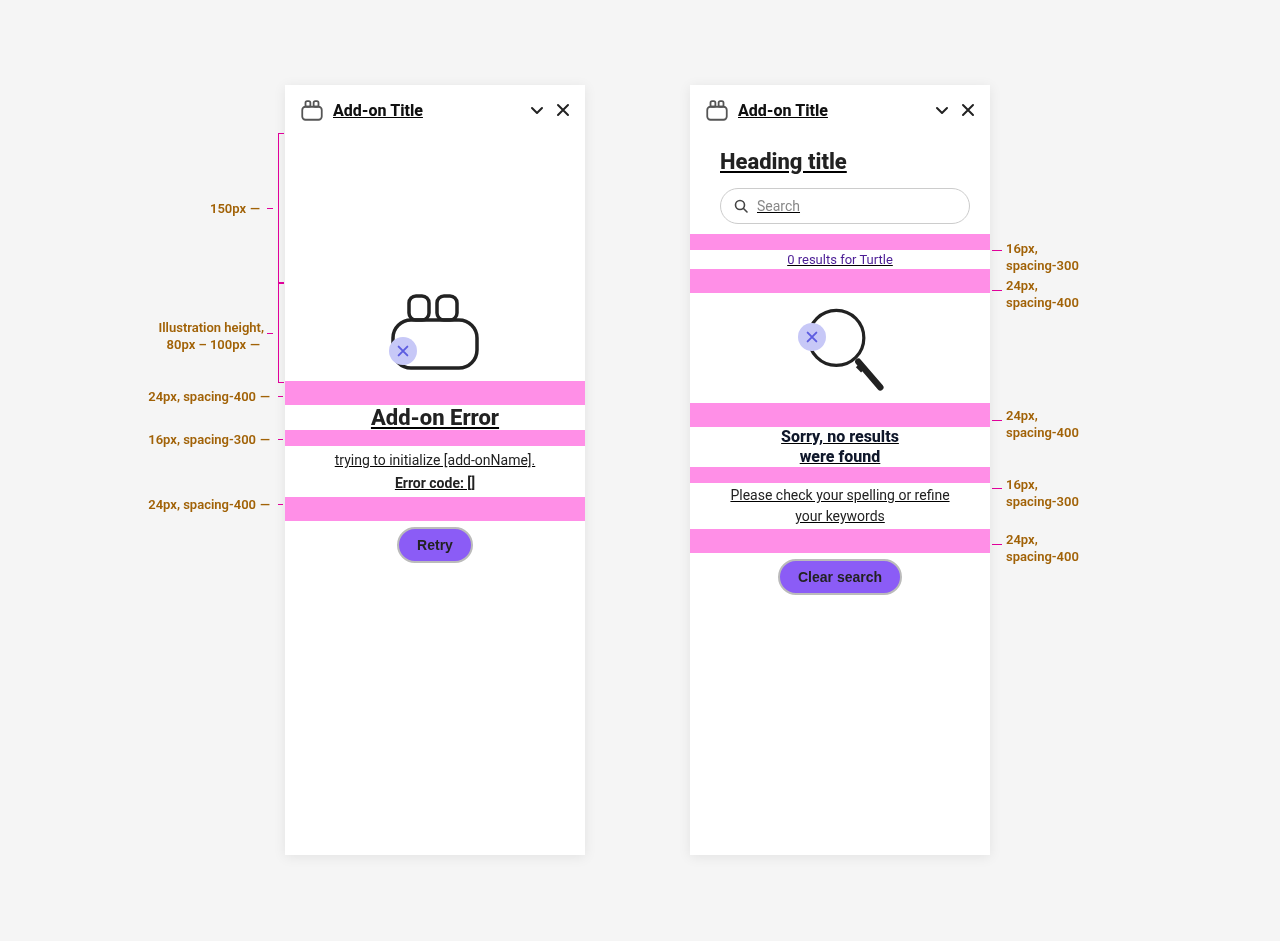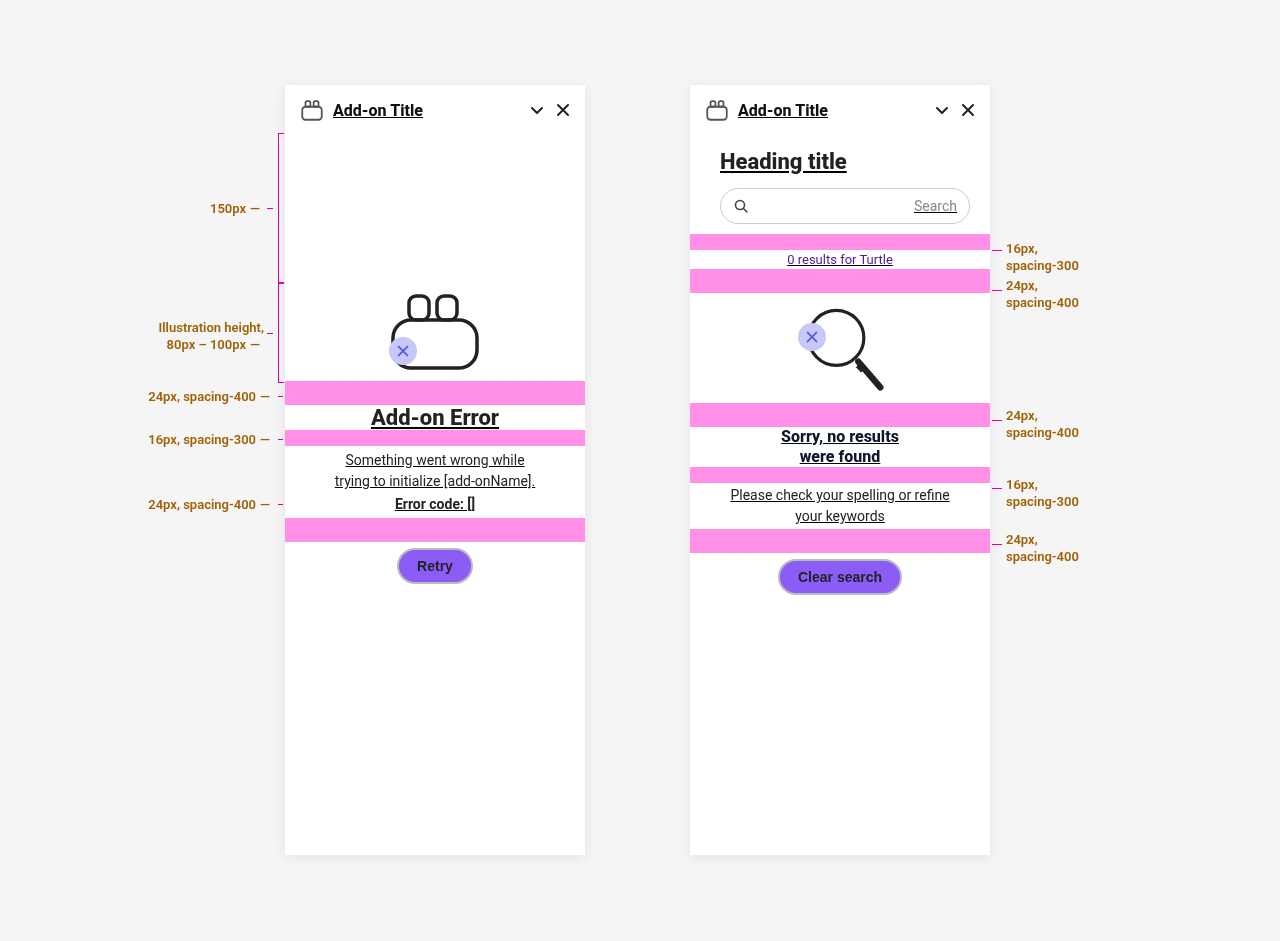--- a/index.html
+++ b/index.html
@@ -104,21 +104,20 @@
   }
   .search-field {
     display: flex;
     align-items: center;
     border: 1px solid #ccc;
     border-radius: 20px;
     height: 36px;
     padding: 8px 12px;
     gap: 8px;
     margin-bottom: 4px;
-    justify-content: space-between;
   }
   .search-placeholder {
     color: #888;
     font-size: 14px;
   }
   .results-line {
     text-align: center;
     font-size: 13px;
     color: #4c1d95;
     padding: 2px 0;
@@ -214,21 +213,20 @@
 
   <div class="spacer-bar spacer-24"></div>
 
   <div class="content-block">
     <div class="heading-1">Add-on Error</div>
   </div>
 
   <div class="spacer-bar spacer-16"></div>
 
   <div class="content-block" style="padding-top:4px;padding-bottom:6px;">
-    <div class="body-text">Something went wrong while</div>
     <div class="body-text">trying to initialize [add-onName].</div>
     <div class="body-strong" style="margin-top:4px;">Error code: []</div>
   </div>
 
   <div class="spacer-bar spacer-24"></div>
 
   <div class="content-block" style="padding-top:6px;">
     <button class="btn">
         <span>Retry</span>
       </button>

